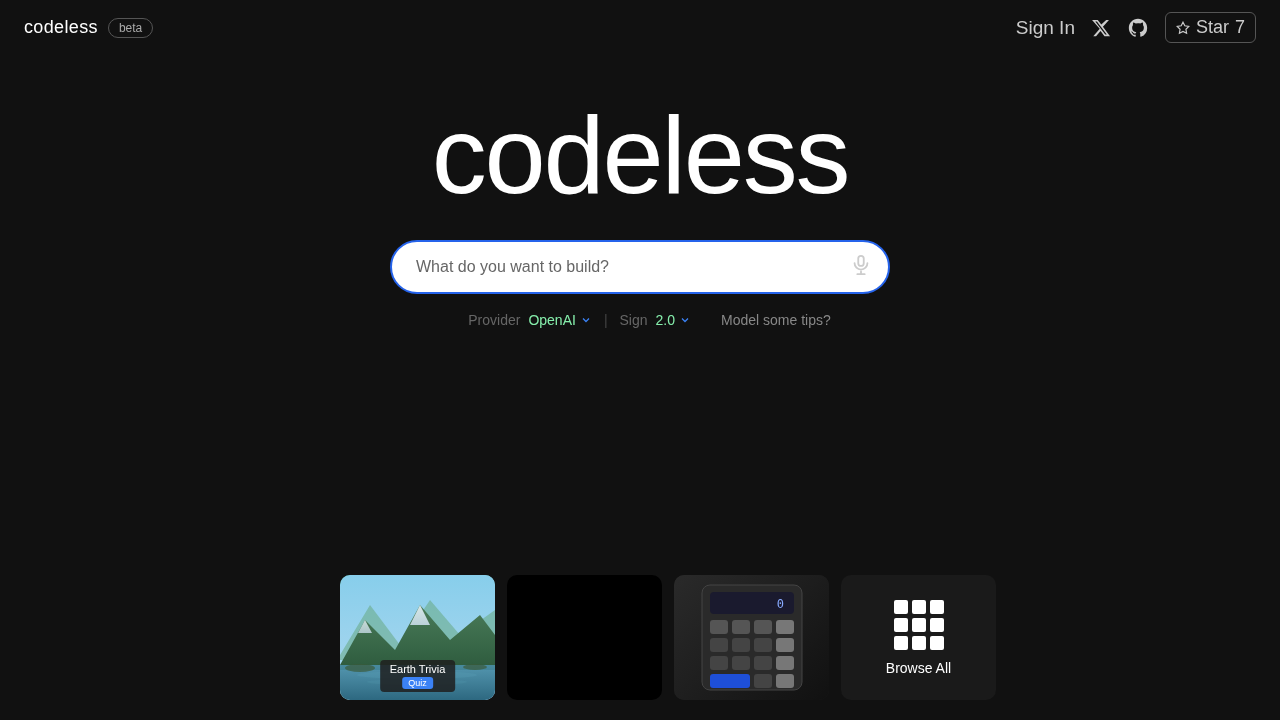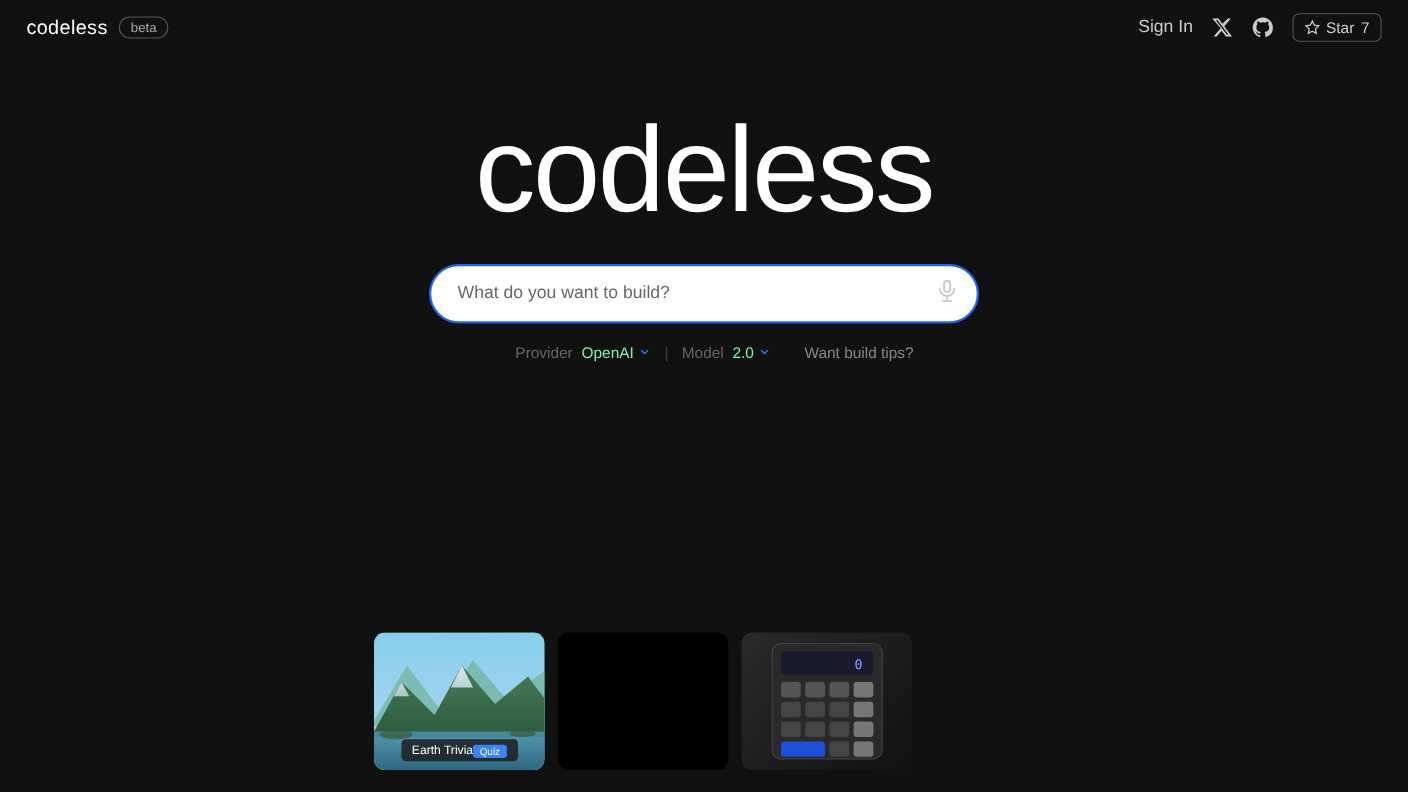--- a/index.html
+++ b/index.html
@@ -54,21 +54,21 @@
     }
 
     .header-right {
       display: flex;
       align-items: center;
       gap: 16px;
     }
 
     .sign-in-btn {
       color: #cccccc;
-      font-size: 16px;
+      font-size: 19px;
       cursor: pointer;
       background: none;
       border: none;
       font-family: inherit;
     }
 
     .header-icon {
       width: 22px;
       height: 22px;
       cursor: pointer;
@@ -76,21 +76,21 @@
       color: #cccccc;
     }
 
     .star-btn {
       display: flex;
       align-items: center;
       gap: 6px;
       border: 1px solid #555;
       border-radius: 6px;
       padding: 4px 10px;
-      font-size: 14px;
+      font-size: 18px;
       color: #cccccc;
       cursor: pointer;
       background: transparent;
       font-family: inherit;
     }
 
     
     .main-content {
       display: flex;
       flex-direction: column;
@@ -213,20 +213,21 @@
       bottom: 8px;
       left: 50%;
       transform: translateX(-50%);
       background: rgba(30, 30, 30, 0.85);
       padding: 3px 10px;
       border-radius: 4px;
       font-size: 11px;
       white-space: nowrap;
       color: #ffffff;
       display: flex;
+      flex-direction: column;
       align-items: center;
     }
 
     .card-nature-tag {
       background: #3b82f6;
       color: white;
       font-size: 9px;
       padding: 1px 6px;
       border-radius: 3px;
       margin-top: 2px;
@@ -337,29 +338,29 @@
 
   <div class="options-row">
     <span class="option-label">Provider</span>
     <span class="option-value">
       <span>OpenAI</span>
       <svg width="12" height="12" viewBox="0 0 24 24" fill="none" stroke="#3b82f6" stroke-width="2.5">
           <polyline points="6 9 12 15 18 9"></polyline>
         </svg>
     </span>
     <span class="option-separator">|</span>
-    <span class="option-label">Model</span>
+    <span class="option-label">Sign</span>
     <span class="option-value">
       <span>2.0</span>
       <svg width="12" height="12" viewBox="0 0 24 24" fill="none" stroke="#3b82f6" stroke-width="2.5">
           <polyline points="6 9 12 15 18 9"></polyline>
         </svg>
     </span>
     <span class="option-separator"></span>
-    <span class="tips-link">Want build tips?</span>
+    <span class="tips-link">Model some tips?</span>
   </div>
 </div>
 
 <div class="featured-section">
   <div class="featured-grid">
 
     <div class="featured-card card-nature">
       <svg class="mountain-scene" viewBox="0 0 155 125" xmlns="http://www.w3.org/2000/svg">
 
         <defs>
@@ -431,15 +432,29 @@
           <rect x="62" y="76" width="18" height="14" rx="3" fill="#444"></rect>
           <rect x="84" y="76" width="18" height="14" rx="3" fill="#777"></rect>
 
           <rect x="18" y="94" width="40" height="14" rx="3" fill="#1e4fd8"></rect>
           <rect x="62" y="94" width="18" height="14" rx="3" fill="#444"></rect>
           <rect x="84" y="94" width="18" height="14" rx="3" fill="#777"></rect>
         </svg>
       </div>
     </div>
 
+    <div class="featured-card card-browse">
+      <div class="browse-grid-icon">
+        <div class="browse-grid-dot"></div>
+        <div class="browse-grid-dot"></div>
+        <div class="browse-grid-dot"></div>
+        <div class="browse-grid-dot"></div>
+        <div class="browse-grid-dot"></div>
+        <div class="browse-grid-dot"></div>
+        <div class="browse-grid-dot"></div>
+        <div class="browse-grid-dot"></div>
+        <div class="browse-grid-dot"></div>
+      </div>
+      <span class="browse-label">Browse All</span>
+    </div>
 
   </div>
 </div>
 
 </body></html>

